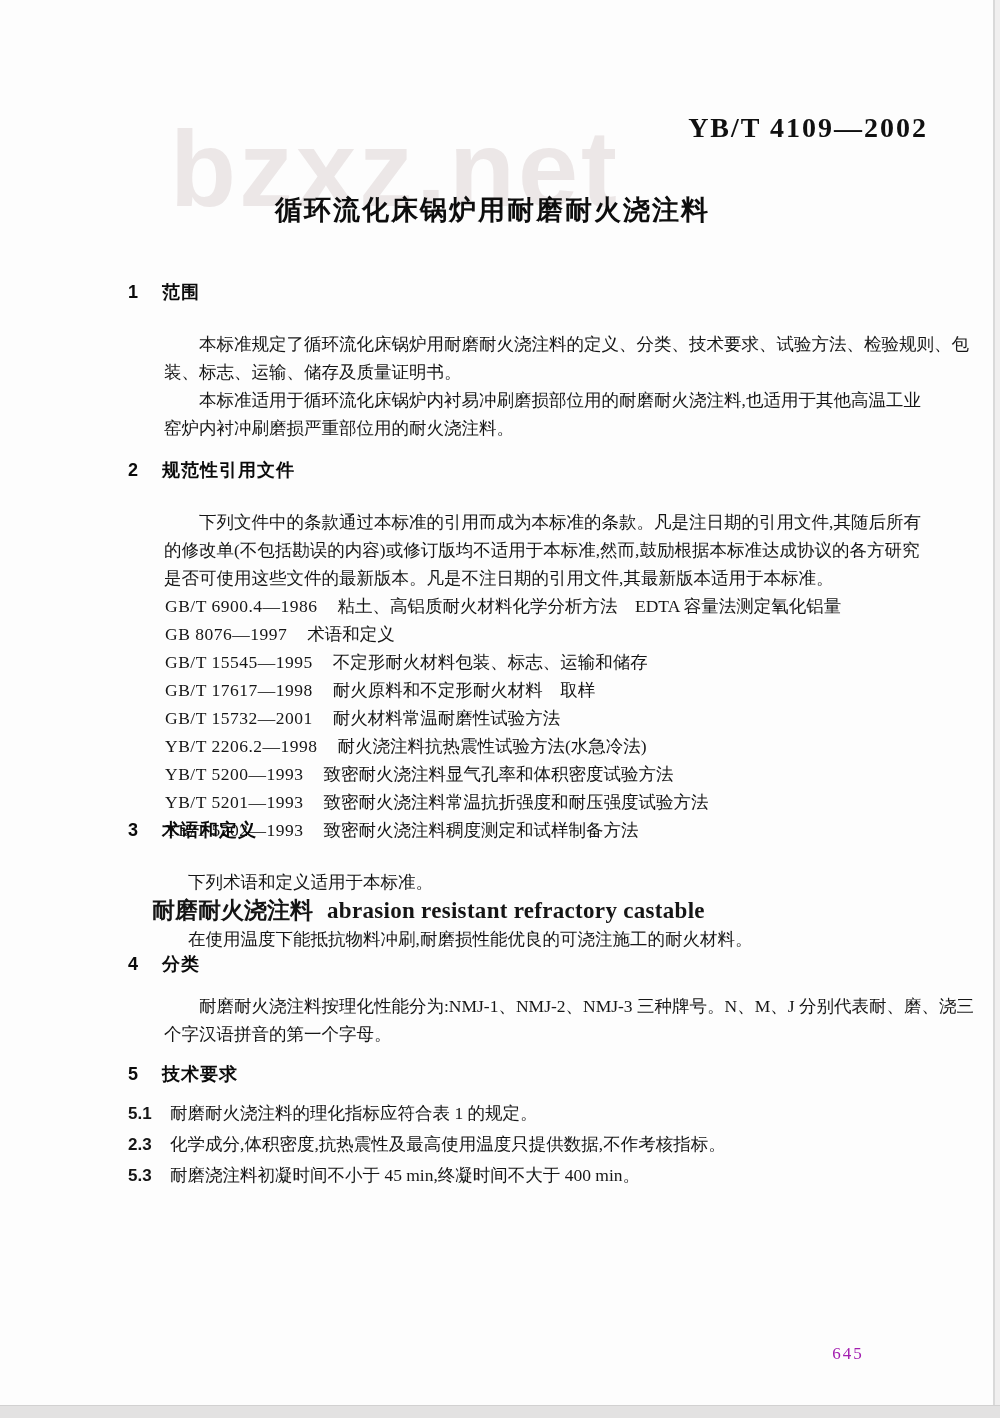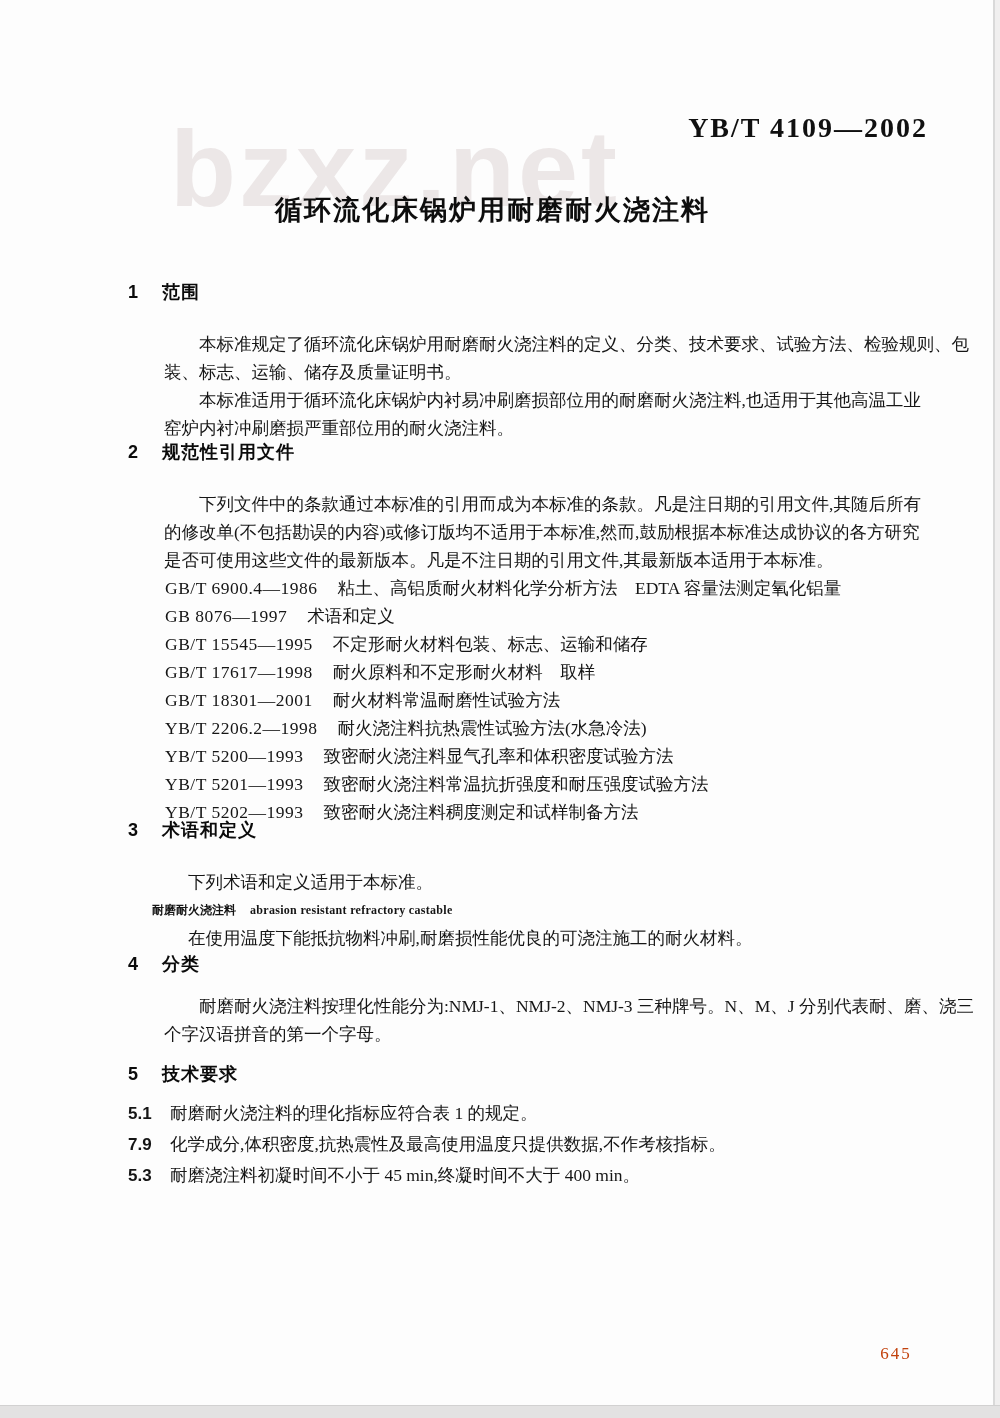--- a/index.html
+++ b/index.html
@@ -41,32 +41,32 @@
     font-size:17.5px;line-height:28px;white-space:nowrap;
     color:#161616;
     margin-left:36px;
   }
   .indent{ padding-left:35px; }
   .first-gap{ margin-top:26px; }
   .ref-line{ font-size:17.5px;line-height:28px;white-space:nowrap;padding-left:37px; }
   .ref-code{ font-family:"Liberation Serif","DejaVu Serif",serif; letter-spacing:0.5px; }
   .ref-title{ margin-left:20px; }
   .terms-block .body-line{ padding-left:24px; }
-  .term-line{ font-size:12px;line-height:28px;white-space:nowrap;padding-left:24px; }
+  .term-line{ font-size:23px;line-height:28px;white-space:nowrap;padding-left:24px; }
   .term-zh{ font-family:"Liberation Sans","DejaVu Sans",sans-serif;font-weight:bold; }
   .term-en{ margin-left:14px;font-weight:bold;letter-spacing:0.3px; }
   .clause-line{ font-size:17.5px;line-height:31px;white-space:nowrap; }
   .clause-num{
     display:inline-block;min-width:42px;
     font-family:"Liberation Sans","DejaVu Sans",sans-serif;
     font-weight:600;font-size:17px;
   }
   .page-number{
     position:absolute;top:1344px;left:826px;width:44px;
-    font-size:17px;letter-spacing:2px;text-align:center;color:#c2410c;margin-left:48px;
+    font-size:17px;letter-spacing:2px;text-align:center;color:#a21caf;
   }
   .edge-line{
     position:absolute;top:0;left:993px;width:2px;height:1418px;
     background:#d9d9d9;
   }
   .edge-strip{
     position:absolute;top:0;left:995px;width:5px;height:1418px;
     background:#f0efef;
   }
   .bottom-shadow{
@@ -86,42 +86,42 @@
 <div class="section" style="top:280px;">
   <div class="sec-head">
     <span class="sec-num">1</span><span class="sec-title">范围</span>
   </div>
   <div class="body-line indent first-gap">本标准规定了循环流化床锅炉用耐磨耐火浇注料的定义、分类、技术要求、试验方法、检验规则、包</div>
   <div class="body-line">装、标志、运输、储存及质量证明书。</div>
   <div class="body-line indent">本标准适用于循环流化床锅炉内衬易冲刷磨损部位用的耐磨耐火浇注料,也适用于其他高温工业</div>
   <div class="body-line">窑炉内衬冲刷磨损严重部位用的耐火浇注料。</div>
 </div>
 
-<div class="section" style="top:440px;">
+<div class="section" style="top:458px;">
   <div class="sec-head">
     <span class="sec-num">2</span><span class="sec-title">规范性引用文件</span>
   </div>
   <div class="body-line indent first-gap">下列文件中的条款通过本标准的引用而成为本标准的条款。凡是注日期的引用文件,其随后所有</div>
   <div class="body-line">的修改单(不包括勘误的内容)或修订版均不适用于本标准,然而,鼓励根据本标准达成协议的各方研究</div>
   <div class="body-line">是否可使用这些文件的最新版本。凡是不注日期的引用文件,其最新版本适用于本标准。</div>
 
   <div class="ref-line">
     <span class="ref-code">GB/T 6900.4—1986</span><span class="ref-title">粘土、高铝质耐火材料化学分析方法　EDTA 容量法测定氧化铝量</span>
   </div>
   <div class="ref-line">
     <span class="ref-code">GB 8076—1997</span><span class="ref-title">术语和定义</span>
   </div>
   <div class="ref-line">
     <span class="ref-code">GB/T 15545—1995</span><span class="ref-title">不定形耐火材料包装、标志、运输和储存</span>
   </div>
   <div class="ref-line">
     <span class="ref-code">GB/T 17617—1998</span><span class="ref-title">耐火原料和不定形耐火材料　取样</span>
   </div>
   <div class="ref-line">
-    <span class="ref-code">GB/T 18301—2001</span><span class="ref-title">耐火材料常温耐磨性试验方法</span>
+    <span class="ref-code">GB/T 15732—2001</span><span class="ref-title">耐火材料常温耐磨性试验方法</span>
   </div>
   <div class="ref-line">
     <span class="ref-code">YB/T 2206.2—1998</span><span class="ref-title">耐火浇注料抗热震性试验方法(水急冷法)</span>
   </div>
   <div class="ref-line">
     <span class="ref-code">YB/T 5200—1993</span><span class="ref-title">致密耐火浇注料显气孔率和体积密度试验方法</span>
   </div>
   <div class="ref-line">
     <span class="ref-code">YB/T 5201—1993</span><span class="ref-title">致密耐火浇注料常温抗折强度和耐压强度试验方法</span>
   </div>
@@ -150,21 +150,21 @@
 </div>
 
 <div class="section" style="top:1062px;">
   <div class="sec-head">
     <span class="sec-num">5</span><span class="sec-title">技术要求</span>
   </div>
   <div class="clause-line" style="margin-top:12px;">
     <span class="clause-num">5.1</span><span>耐磨耐火浇注料的理化指标应符合表 1 的规定。</span>
   </div>
   <div class="clause-line">
-    <span class="clause-num">7.9</span><span>化学成分,体积密度,抗热震性及最高使用温度只提供数据,不作考核指标。</span>
+    <span class="clause-num">2.3</span><span>化学成分,体积密度,抗热震性及最高使用温度只提供数据,不作考核指标。</span>
   </div>
   <div class="clause-line">
     <span class="clause-num">5.3</span><span>耐磨浇注料初凝时间不小于 45 min,终凝时间不大于 400 min。</span>
   </div>
 </div>
 
 <div class="page-number">645</div>
 
 <div class="edge-strip"></div>
 <div class="edge-line"></div>

